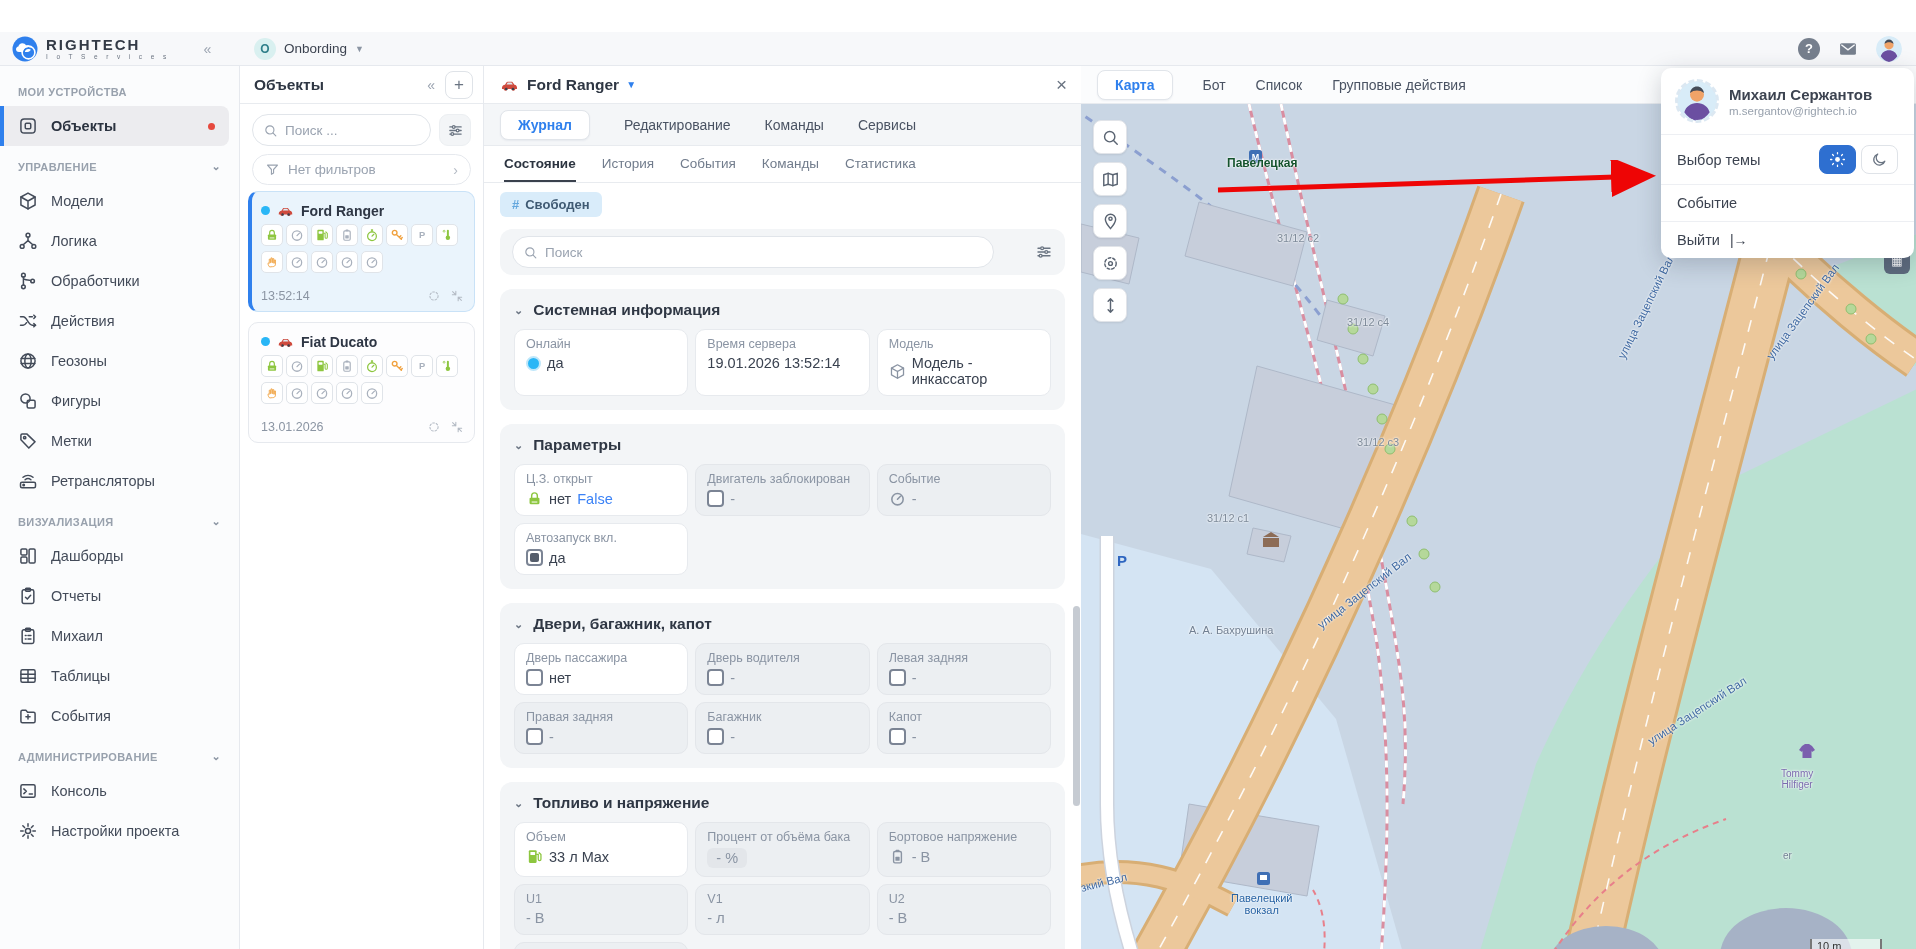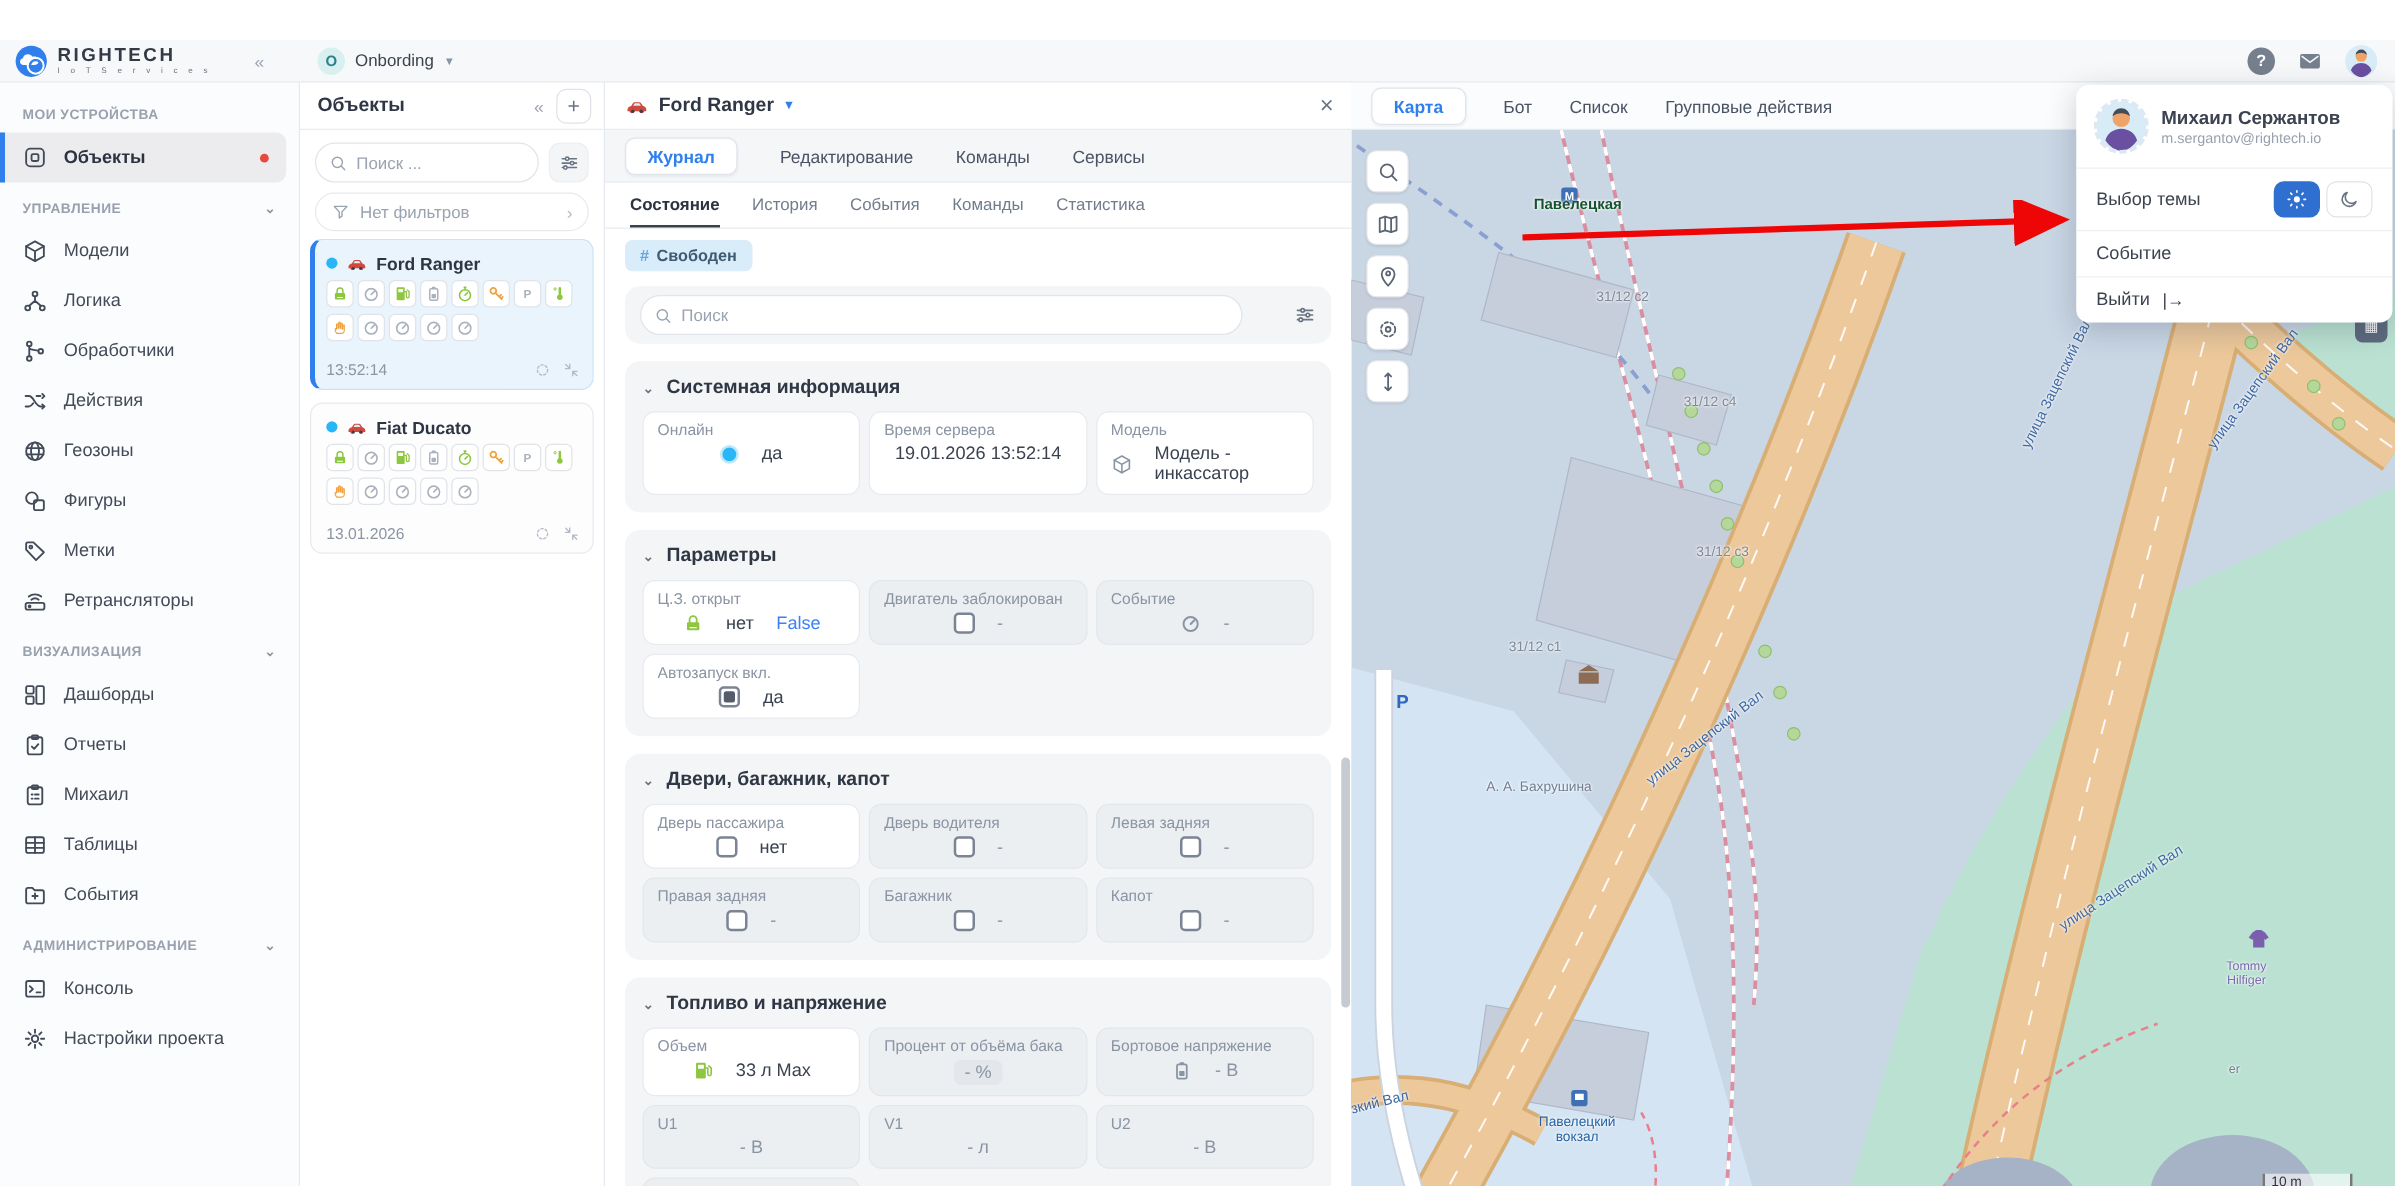--- a/index.html
+++ b/index.html
@@ -73,21 +73,21 @@
   .tag-label { color:#3f5a73; font-weight:bold; }
   .search-block { background:#f3f5f7; border-radius:12px; height:46px; display:flex; align-items:center; padding:0 12px; gap:10px; margin-bottom:14px; }
   .search-block .search-pill { background:#fff; }
   .section { background:#f3f5f7; border-radius:12px; padding:12px 14px 14px 14px; margin-bottom:14px; }
   .sec-title { display:flex; align-items:center; gap:10px; font-size:15.5px; font-weight:bold; color:#2f3744; margin-bottom:10px; cursor:pointer; }
   .sec-title .caret { font-size:11px; color:#6a7482; }
   .cards { display:grid; grid-template-columns:repeat(3,1fr); gap:7px; }
   .card { border-radius:10px; padding:7px 11px 8px 11px; min-height:51px; border:1px solid #e7eaee; background:#fff; }
   .card.muted { background:#eceff2; border-color:#e3e6ea; }
   .card-label { font-size:12.5px; color:#8a94a3; white-space:nowrap; overflow:hidden; }
-  .card-val { display:flex; align-items:center; gap:18px; margin-top:4px; font-size:14.5px; color:#3a4250;justify-content:center; }
+  .card-val { display:flex; align-items:center; gap:6px; margin-top:4px; font-size:14.5px; color:#3a4250; }
   .card.muted .card-val { color:#8a94a3; }
   .val-suffix { color:#3b82f6; }
   .val-chip { background:#e3e6ea; border-radius:6px; padding:2px 9px; }
   .cb { width:17px; height:17px; border:2px solid #7b8494; border-radius:4px; background:#fff; flex:0 0 auto; position:relative; }
   .cb.filled::after { content:""; position:absolute; inset:2px; background:#555d6b; border-radius:2px; }
   .online-dot { width:15px; height:15px; border-radius:50%; background:#29b6f6; border:2.5px solid #bfe7fa; flex:0 0 auto; }
   .det-scroll { position:absolute; right:1px; top:540px; width:7px; height:200px; border-radius:4px; background:#c6cbd2; }
 
   
   .mappanel { position:absolute; top:34px; left:1081px; right:0; bottom:0; }

